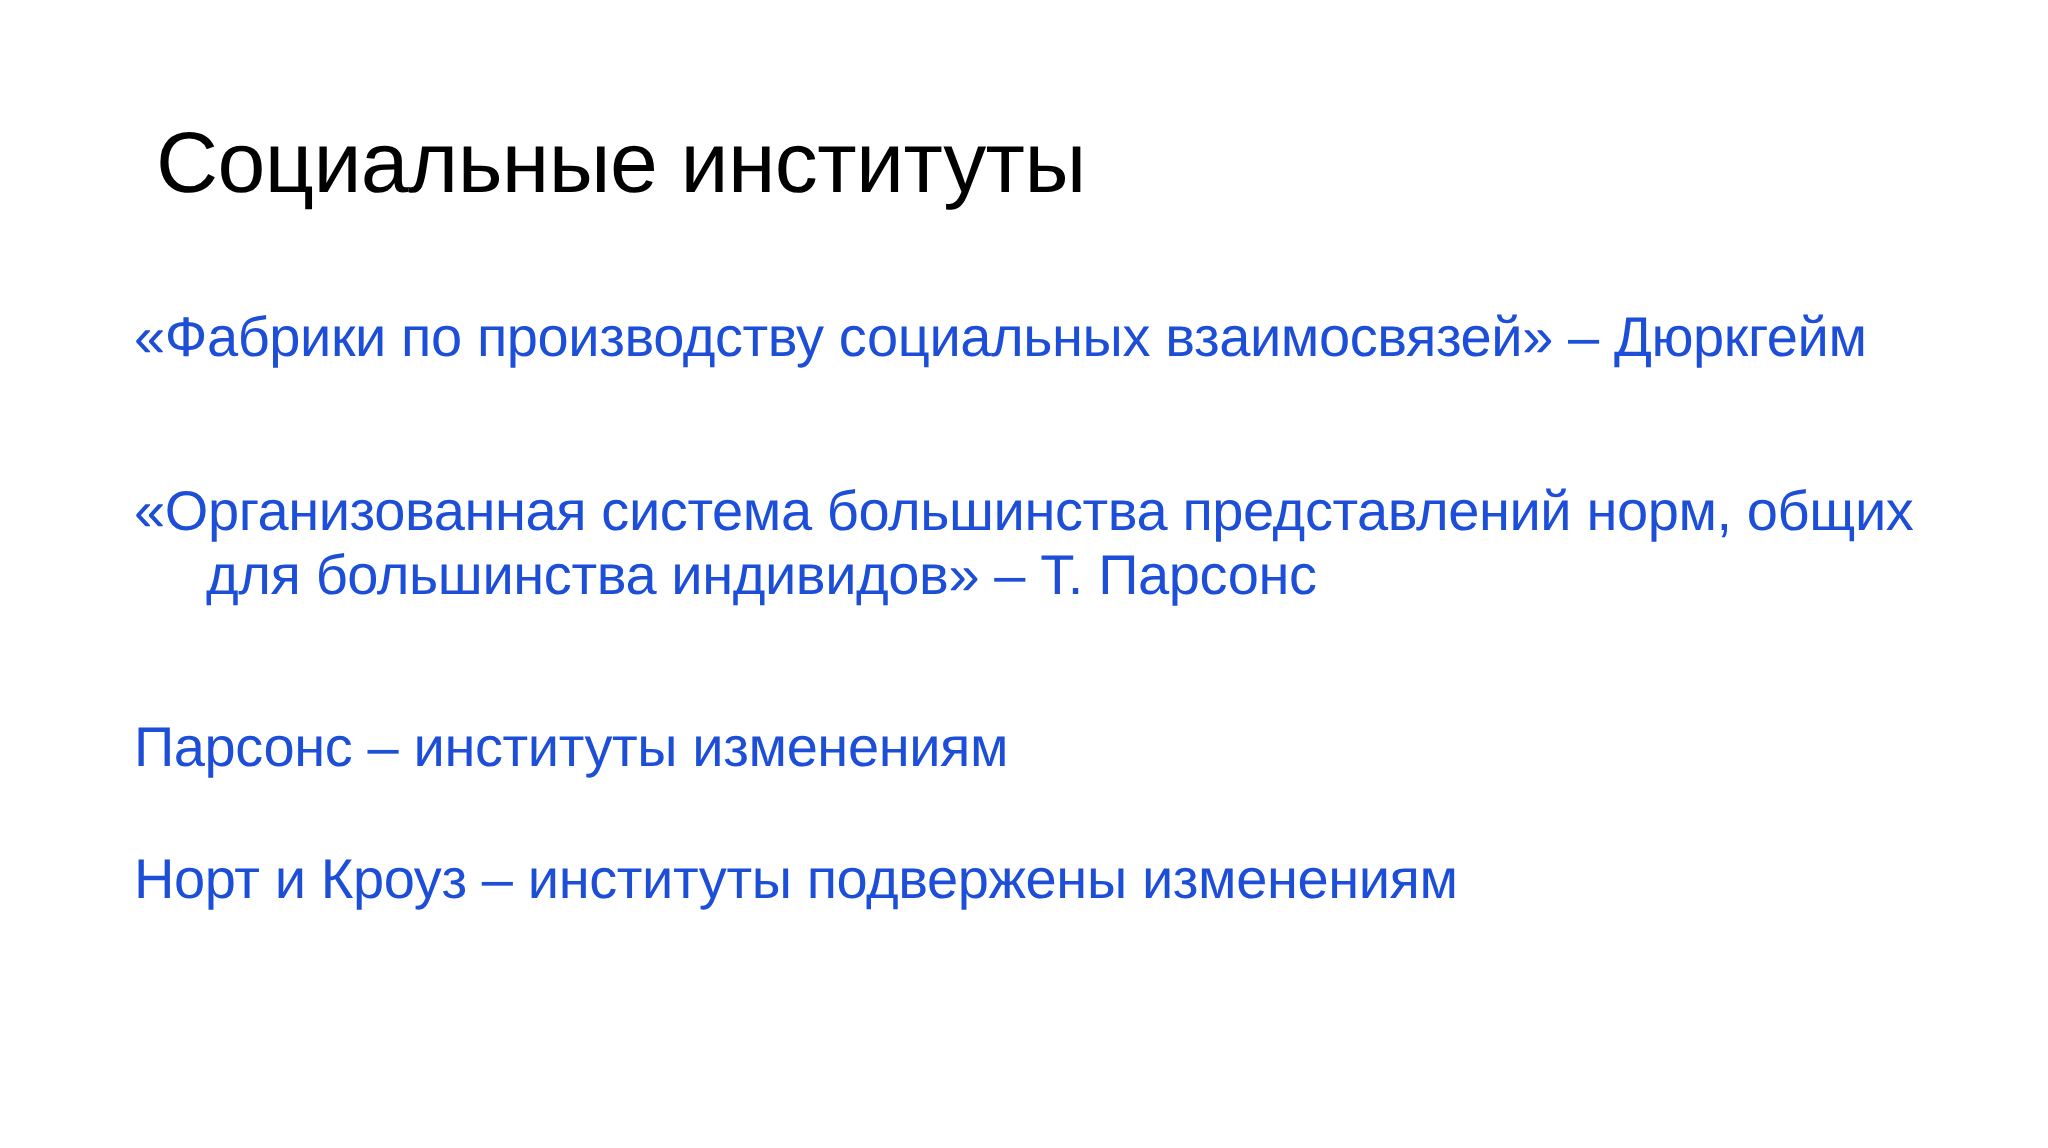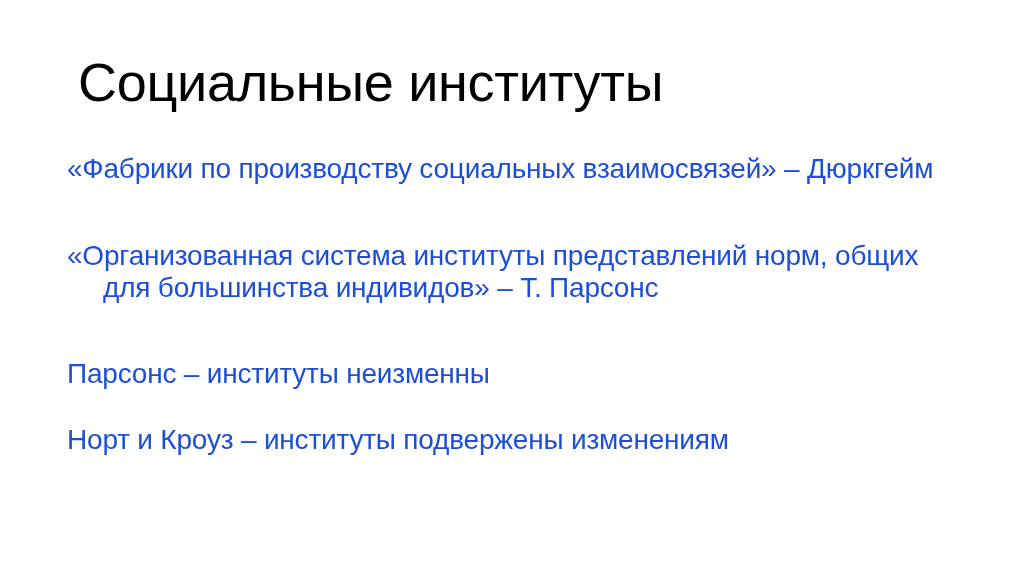--- a/index.html
+++ b/index.html
@@ -15,21 +15,21 @@
     background: #ffffff;
     overflow: hidden;
     font-family: "Liberation Sans", "DejaVu Sans", sans-serif;
     color: #000000;
   }
   .slide-title {
     position: absolute;
     left: 78px;
     top: 56px;
     margin: 0;
-    font-size: 54px;
+    font-size: 43px;
     font-weight: 400;
     line-height: 52px;
     letter-spacing: -0.3px;
     color: #000000;
     white-space: nowrap;
   }
   .body-line {
     position: absolute;
     left: 67px;
     margin: 0;
@@ -48,21 +48,21 @@
 </style>
 </head>
 <body>
 
 <div class="slide">
 
   <h1 class="slide-title">Социальные институты</h1>
 
   <p class="body-line quote1">«Фабрики по производству социальных взаимосвязей» – Дюркгейм</p>
 
-  <p class="body-line quote2-line1">«Организованная система институты представлений норм, общих</p>
+  <p class="body-line quote2-line1">«Организованная система большинства представлений норм, общих</p>
 
   <p class="body-line quote2-line2">для большинства индивидов» – Т. Парсонс</p>
 
-  <p class="body-line statement1">Парсонс – институты неизменны</p>
+  <p class="body-line statement1">Парсонс – институты изменениям</p>
 
   <p class="body-line statement2">Норт и Кроуз – институты подвержены изменениям</p>
 
 </div>
 
 </body></html>

